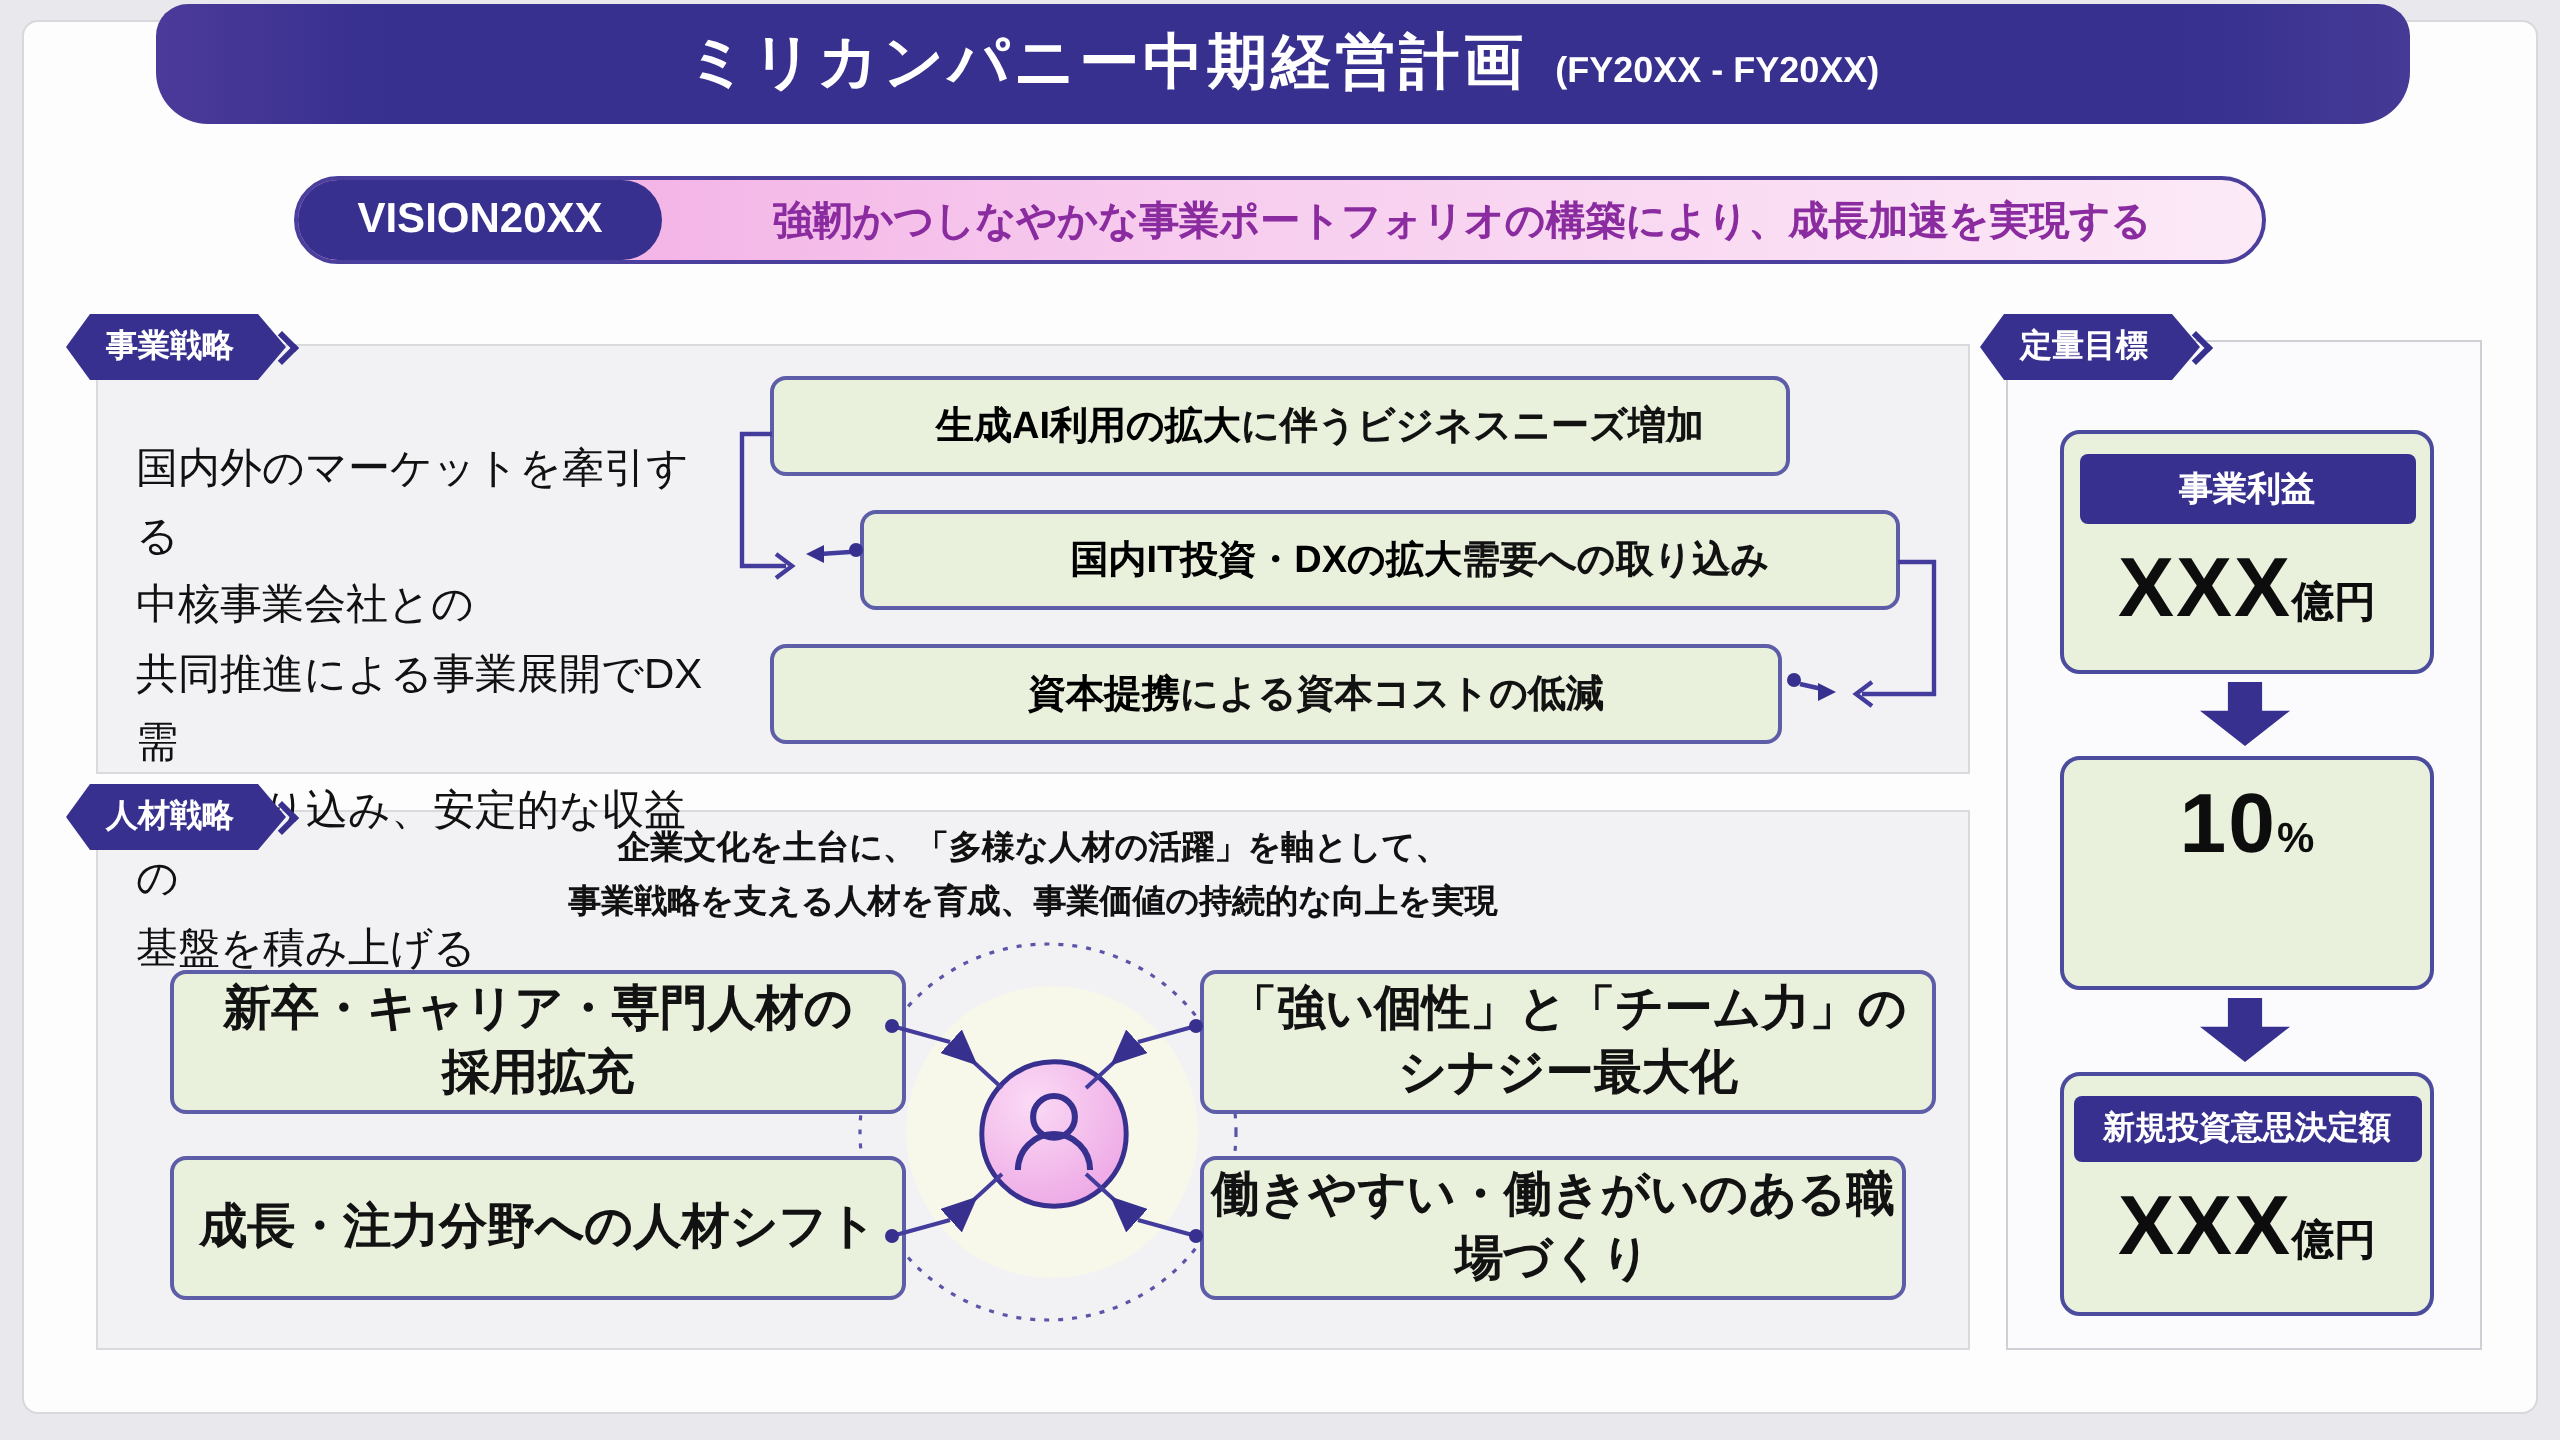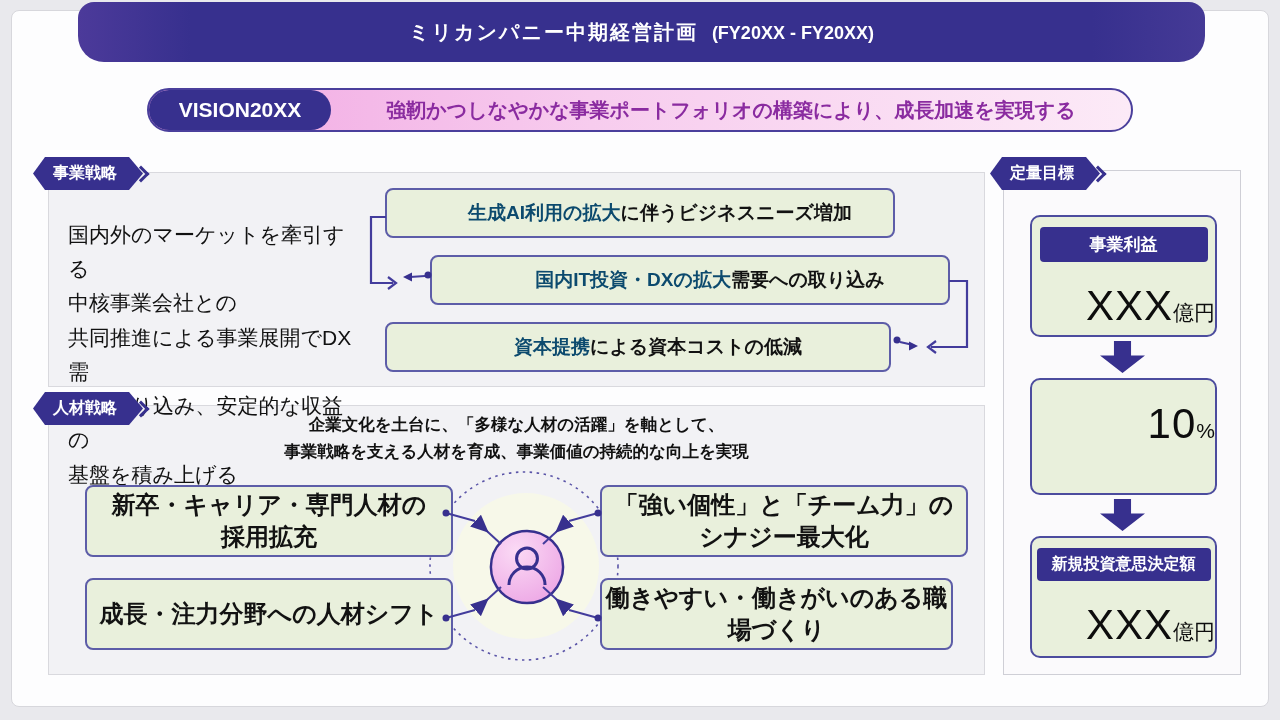--- a/index.html
+++ b/index.html
@@ -15,21 +15,21 @@
   }
   
   .banner {
     position:absolute; left:78px; top:2px; width:1127px; height:60px;
     background:linear-gradient(90deg,#4c3a9a 0%,#37308e 10%,#37308e 90%,#453a96 100%);
     border-radius:16px 16px 26px 26px;
     display:flex; align-items:baseline; justify-content:center; gap:14px;
     color:#fff; padding-top:0; box-sizing:border-box;
     line-height:60px;
   }
-  .banner .t { font-size:20px; font-weight:bold; letter-spacing:2px; }
+  .banner .t { font-size:30px; font-weight:bold; letter-spacing:2px; }
   .banner .p { font-size:18px; font-weight:bold; }
   
   .vision {
     position:absolute; left:147px; top:88px; width:986px; height:44px;
     border:2px solid #4a3f9c; border-radius:24px; box-sizing:border-box;
     background:linear-gradient(90deg,#f1a6e2 0%,#f7ccee 45%,#fceaf7 100%);
     display:flex; align-items:center; overflow:hidden;
   }
   .vision-label {
     height:100%; width:182px; flex:0 0 auto;
@@ -57,21 +57,21 @@
   #panel-target { left:1003px; top:170px; width:238px; height:505px; background:#fbfafc; border-color:#cfcfd6; }
   
   .gbox {
     position:absolute; background:#e9f0dc; border:2px solid #5d5da8; border-radius:8px;
     box-sizing:border-box; display:flex; align-items:center; justify-content:center;
     text-align:center; font-weight:bold; font-size:19px; color:#121212; z-index:3;
   }
   #biz1 { left:385px; top:188px; width:510px; height:50px; }
   #biz2 { left:430px; top:255px; width:520px; height:50px; }
   #biz3 { left:385px; top:322px; width:506px; height:50px; }
-  .hl { color:#0c4a6e;margin-left:40px; }
+  .hl { color:#000000;margin-left:40px; }
   .biz-desc {
     position:absolute; left:68px; top:218px; width:290px;
     font-size:21px; font-weight:500; line-height:1.63; white-space:pre-line; z-index:3;
   }
   .hr-intro {
     position:absolute; left:48px; top:411px; width:937px; text-align:center;
     font-size:16.5px; font-weight:600; line-height:1.62; white-space:pre-line; z-index:3;
   }
   .hrbox { white-space:pre-line; line-height:1.35; font-size:24px; }
   #hr-tl { left:85px;  top:485px; width:368px; height:72px; }
@@ -86,21 +86,21 @@
     text-align:center; z-index:3;
   }
   #t1 { top:215px; height:122px; }
   #t2 { top:378px; height:117px; }
   #t3 { top:536px; height:122px; }
   .thead {
     margin:10px auto 0; width:168px; background:#37308e; color:#fff;
     font-weight:bold; font-size:17px; border-radius:4px; padding:6px 0;
   }
   #t3 .thead { width:174px; font-size:16px; }
-  .tval { margin-top:20px; font-weight:normal; color:#0d0d0d;text-align:right; }
+  .tval { margin-top:8px; font-weight:bold; color:#0d0d0d; }
   .tval .big  { font-size:42px; letter-spacing:1px; }
   .tval .unit { font-size:21px; }
   .darr {
     position:absolute; left:1100px; width:45px; height:32px; background:#37308e;
     clip-path:polygon(31% 0,69% 0,69% 45%,100% 45%,50% 100%,0 45%,31% 45%); z-index:3;
   }
   #darr1 { top:341px; }
   #darr2 { top:499px; }
   
   .svg-under { position:absolute; left:0; top:0; z-index:1; pointer-events:none; }

